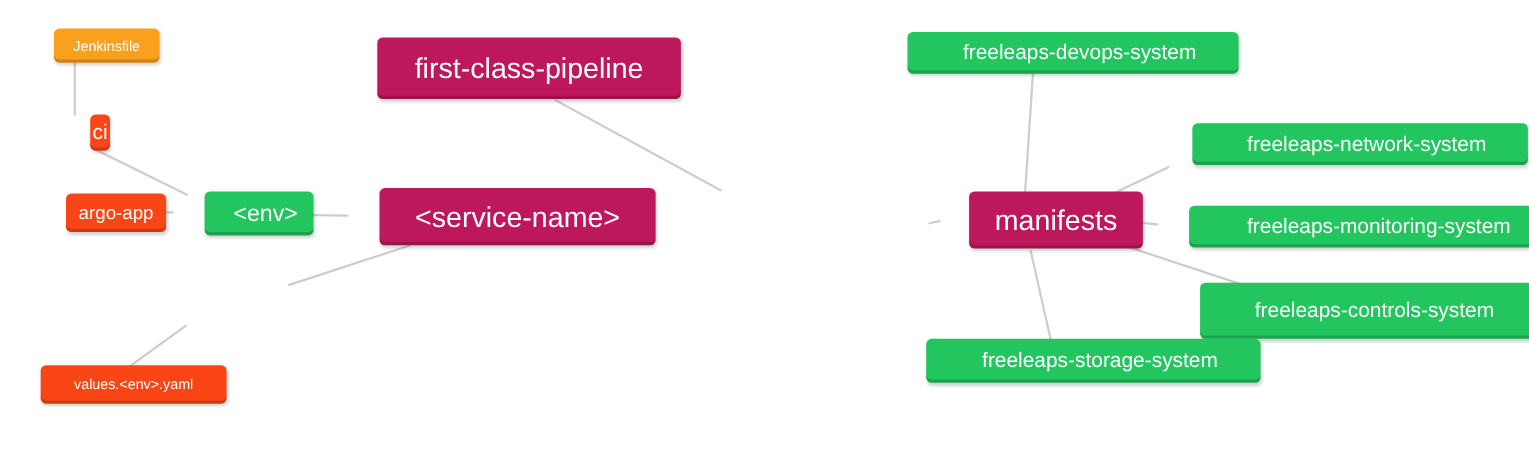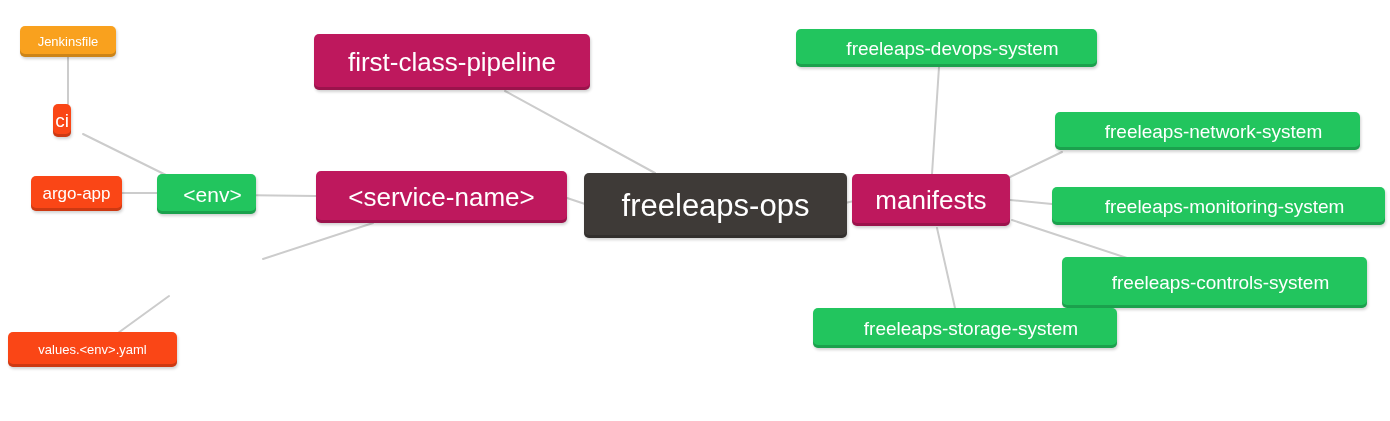--- a/index.html
+++ b/index.html
@@ -27,20 +27,21 @@
     display: flex;
     align-items: center;
     justify-content: center;
     color: #ffffff;
     border-radius: 5px;
     white-space: nowrap;
     box-shadow: 1px 2px 3px rgba(0,0,0,0.18), inset 0 -3px 0 rgba(0,0,0,0.18);
     cursor: pointer;
     line-height: 1;
     font-weight: 400;
+    margin-left: 29px;
   }
   .c-root   { background: #3E3A37; }
   .c-blue   { background: #be185d; }
   .c-green  { background: #22C55E; padding-left: 12px; }
   .c-red    { background: #FA4616; }
   .c-orange { background: #F9A11E; }
 </style>
 </head>
 <body>
 
@@ -73,21 +74,20 @@
 
   <div class="node c-green" style="left:157px; top:174px; width:87px;  height:40px; font-size:21px;">&lt;env&gt;</div>
 
 
   <div class="node c-red" style="left:8px;   top:332px; width:169px; height:35px; font-size:13px;">values.&lt;env&gt;.yaml</div>
 
   <div class="node c-blue" style="left:314px; top:34px;  width:276px; height:56px; font-size:26px;">first-class-pipeline</div>
 
   <div class="node c-blue" style="left:316px; top:171px; width:251px; height:52px; font-size:26px;">&lt;service-name&gt;</div>
 
-  <div class="node c-root" style="left:584px; top:173px; width:263px; height:65px; font-size:31px;">freeleaps-ops</div>
 
   <div class="node c-blue" style="left:852px; top:174px; width:158px; height:52px; font-size:26px;">manifests</div>
 
   <div class="node c-green" style="left:796px; top:29px;  width:289px; height:38px; font-size:19px;">freeleaps-devops-system</div>
 
   <div class="node c-green" style="left:1055px; top:112px; width:293px; height:38px; font-size:19px;">freeleaps-network-system</div>
 
   <div class="node c-green" style="left:1052px; top:187px; width:321px; height:38px; font-size:19px;">freeleaps-monitoring-system</div>
 
   <div class="node c-green" style="left:1062px; top:257px; width:293px; height:51px; font-size:19px;">freeleaps-controls-system</div>

